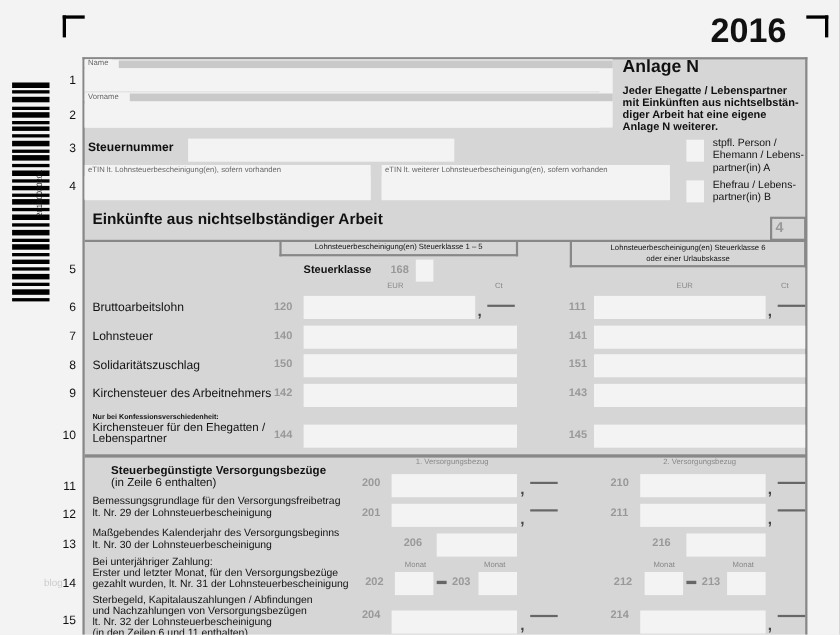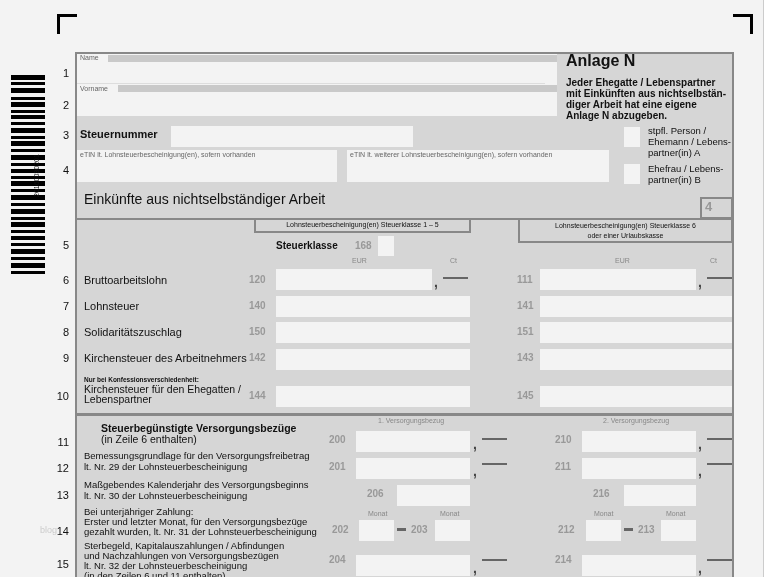--- a/index.html
+++ b/index.html
@@ -24,20 +24,21 @@
   .comma { font-size: 14px; font-weight: bold; color: #444; }
   .dash { height: 2px; background: #666; }
   .sep { height: 3px; background: #888; }
 </style>
 </head>
 <body>
 
 <div class="page">
   <div class="abs corner-tl"></div>
   <div class="abs corner-tr"></div>
+  <div class="abs year">2016</div>
 
   <div class="abs barcode">
     <div style="top:0;height:5px"></div>
       <div style="top:7px;height:3px"></div>
       <div style="top:13px;height:5px"></div>
     <div style="top:22px;height:3px"></div>
       <div style="top:27px;height:5px"></div>
       <div style="top:35px;height:3px"></div>
     <div style="top:40px;height:4px"></div>
       <div style="top:47px;height:3px"></div>
@@ -90,35 +91,35 @@
   <div class="abs field" style="left:77px;top:160px;width:260px;height:21px"></div>
   <div class="abs" style="left:347px;top:150px;width:262px;height:32px;background:#f3f3f3"></div>
   <div class="abs lbl-small" style="left:347px;top:151px;background:transparent"><span>eTIN</span> <span>lt. weiterer Lohnsteuerbescheinigung(en), sofern vorhanden</span></div>
   <div class="abs field" style="left:347px;top:160px;width:262px;height:21px"></div>
 
   <div class="abs" style="left:566px;top:52px;font-size:16px;font-weight:bold">Anlage N</div>
   <div class="abs" style="left:566px;top:77px;font-size:10px;font-weight:bold;line-height:11px">
     <div>Jeder Ehegatte / Lebenspartner</div>
       <div>mit Einkünften aus nichtselbstän-</div>
       <div>diger Arbeit hat eine eigene</div>
-      <div>Anlage N abzugeben.</div>
+      <div>Anlage N weiterer.</div>
   </div>
   <div class="abs field" style="left:624px;top:127px;width:16px;height:20px"></div>
   <div class="abs" style="left:648px;top:125px;font-size:9.5px;line-height:11px">
     <div>stpfl. Person /</div>
       <div>Ehemann / Lebens-</div>
       <div>partner(in) A</div>
   </div>
   <div class="abs field" style="left:624px;top:164px;width:16px;height:20px"></div>
   <div class="abs" style="left:648px;top:163px;font-size:9.5px;line-height:11px">
     <div>Ehefrau / Lebens-</div>
       <div>partner(in) B</div>
   </div>
 
-  <div class="abs" style="left:84px;top:191px;font-size:14px;font-weight:normal">Einkünfte aus nichtselbständiger Arbeit</div>
+  <div class="abs" style="left:84px;top:191px;font-size:14px;font-weight:bold">Einkünfte aus nichtselbständiger Arbeit</div>
   <div class="abs" style="left:700px;top:197px;width:33px;height:22px;border:2px solid #888;font-size:13px;font-weight:bold;color:#999;padding-left:3px">4</div>
   <div class="abs" style="left:77px;top:218px;width:656px;height:2px;background:#888"></div>
 
   <div class="abs" style="left:254px;top:219px;width:217px;height:14px;border:2px solid #888;border-top:none;font-size:7px;text-align:center;line-height:12px">Lohnsteuerbescheinigung(en) Steuerklasse 1 – 5</div>
   <div class="abs" style="left:518px;top:219px;width:215px;height:24px;border:2px solid #888;border-top:none;font-size:7px;text-align:center;line-height:10px;padding-top:2px">
     <div>Lohnsteuerbescheinigung(en) Steuerklasse 6</div>
       <div>oder einer Urlaubskasse</div>
   </div>
 
   <div class="abs txt-b" style="left:276px;top:240px;font-size:10px">Steuerklasse</div>

